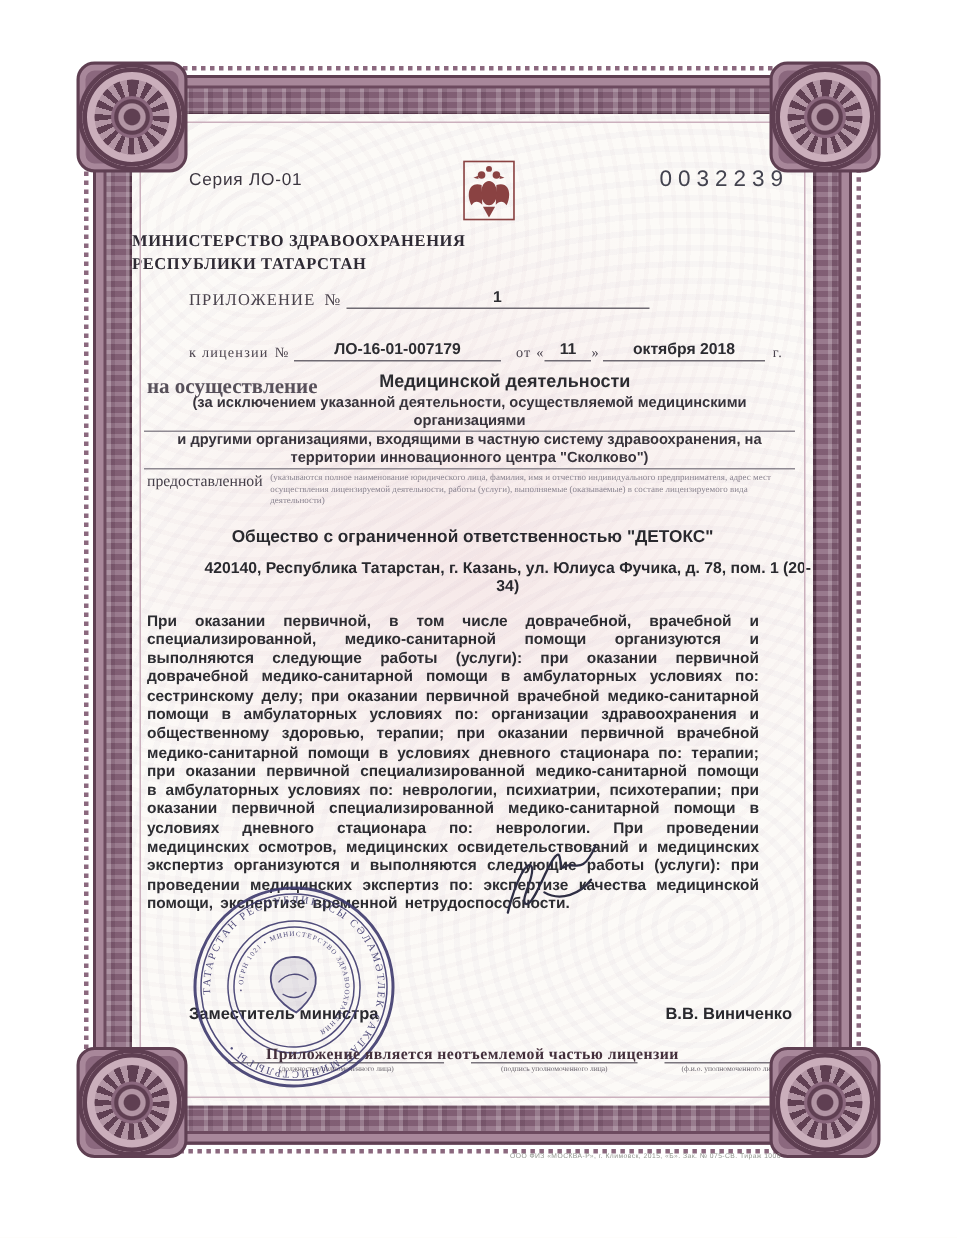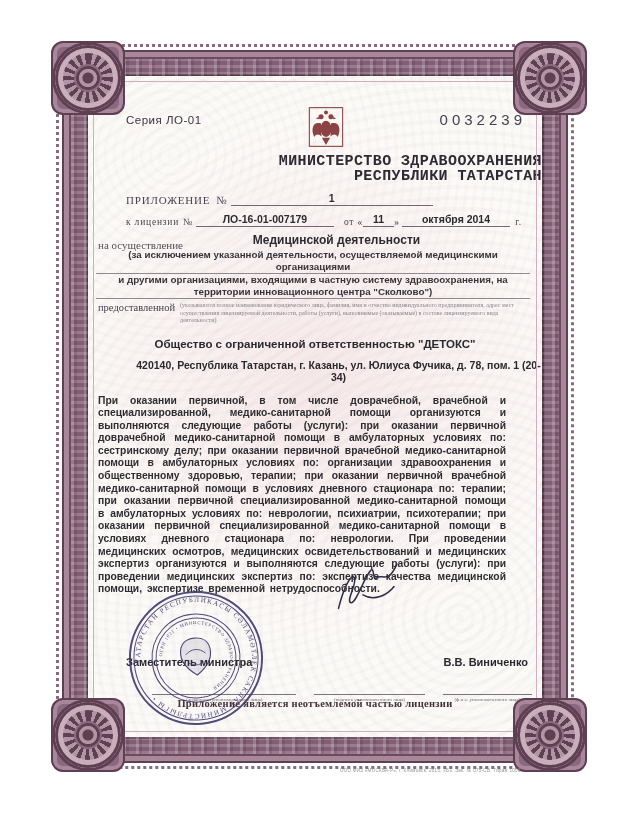--- a/index.html
+++ b/index.html
@@ -34,36 +34,36 @@
           repeating-radial-gradient(circle at 82% 82%,rgba(160,150,185,.05) 0 4px,rgba(0,0,0,0) 4px 11px),
           #fcfaf7;}
   .paper::before{content:"";position:absolute;inset:5px;border:1px solid #cbb0bd;pointer-events:none;}
 
   
   .hdr{display:flex;align-items:flex-start;margin:30px 16px 0 38px;height:44px;}
   .hdr .left{flex:1;font-family:Liberation Sans, sans-serif;font-size:11.5px;letter-spacing:.5px;color:#3c3640;padding-top:8px;}
   .hdr .right{flex:1;text-align:right;font-family:Liberation Sans, sans-serif;font-size:15px;
         letter-spacing:4px;color:#43434f;padding-top:5px;}
   .emblem{width:36px;height:42px;}
-  .ministry{margin-top:4px;text-align:right;font-family:Liberation Mono, monospace;font-weight:bold;
-        font-size:15px;line-height:15px;color:#2e2a34;letter-spacing:.4px;}
+  .ministry{margin-top:4px;text-align:left;font-family:Liberation Serif, serif;font-weight:bold;
+        font-size:11px;line-height:15px;color:#2e2a34;letter-spacing:.4px;}
 
   
   .row{display:flex;align-items:flex-end;margin:8px 20px 0 38px;font-family:"Liberation Serif",serif;
         font-size:10.5px;color:#4a434d;}
   .row .lbl{white-space:nowrap;letter-spacing:.8px;}
   .fill{border-bottom:1px solid #6f6a72;text-align:center;font-family:"Liberation Sans",sans-serif;
         font-weight:bold;font-size:10.5px;color:#2c2c31;padding-bottom:1px;}
-  .row2{margin-top:7px;font-size:9.5px;}
+  .row2{margin-top:21px;font-size:9.5px;}
 
   .act-title{margin-top:6px;text-align:center;font-weight:bold;font-size:12px;color:#2c2c31;padding-left:43px;}
   .exc{position:relative;margin:2px 12px 0 8px;font-weight:bold;font-size:9.8px;line-height:12px;
         text-align:center;color:#38343c;}
   .exc .for-impl{position:absolute;left:2px;top:-10px;font-family:"Liberation Serif",serif;
-        font-weight:normal;font-size:11px;color:#57505a;}
+        font-weight:bold;font-size:14px;color:#57505a;}
   .exc .u{border-bottom:1px solid #8f8a92;}
 
   .granted{display:flex;gap:5px;margin:3px 14px 0 10px;}
   .granted .glbl{font-family:"Liberation Serif",serif;font-size:10.5px;color:#453f49;white-space:nowrap;}
   .granted .fine{flex:1;font-family:"Liberation Serif",serif;font-size:6px;line-height:7.5px;color:#8a8490;text-align:left;}
 
   .org{margin-top:13px;text-align:center;font-weight:bold;font-size:11.5px;color:#29292e;}
   .addr{margin-top:9px;text-align:center;font-weight:bold;font-size:10.5px;color:#29292e;padding-left:47px;}
 
   .works{margin:12px 36px 0 10px;font-weight:bold;font-size:10.3px;line-height:12.6px;
@@ -138,21 +138,21 @@
     <span class="fill" style="width:202px;margin-left:3px">1</span>
   </div>
 
   <div class="row row2">
     <span class="lbl">к лицензии</span>
     <span class="lbl" style="margin-left:4px">№</span>
     <span class="fill" style="width:168px;margin-left:3px">ЛО-16-01-007179</span>
     <span class="lbl" style="margin-left:10px">от «</span>
     <span class="fill" style="width:38px">11</span>
     <span class="lbl">»</span>
-    <span class="fill" style="width:132px;margin-left:2px">октября 2014</span>
+    <span class="fill" style="width:132px;margin-left:2px">октября 2018</span>
     <span class="lbl" style="margin-left:5px">г.</span>
   </div>
 
   <div class="act-title">Медицинской деятельности</div>
 
   <div class="exc">
     <span class="for-impl">на осуществление</span>
     <div class="u">(за исключением указанной деятельности, осуществляемой медицинскими организациями</div>
     <div>и другими организациями, входящими в частную систему здравоохранения, на</div>
     <div class="u">территории инновационного центра "Сколково")</div>

